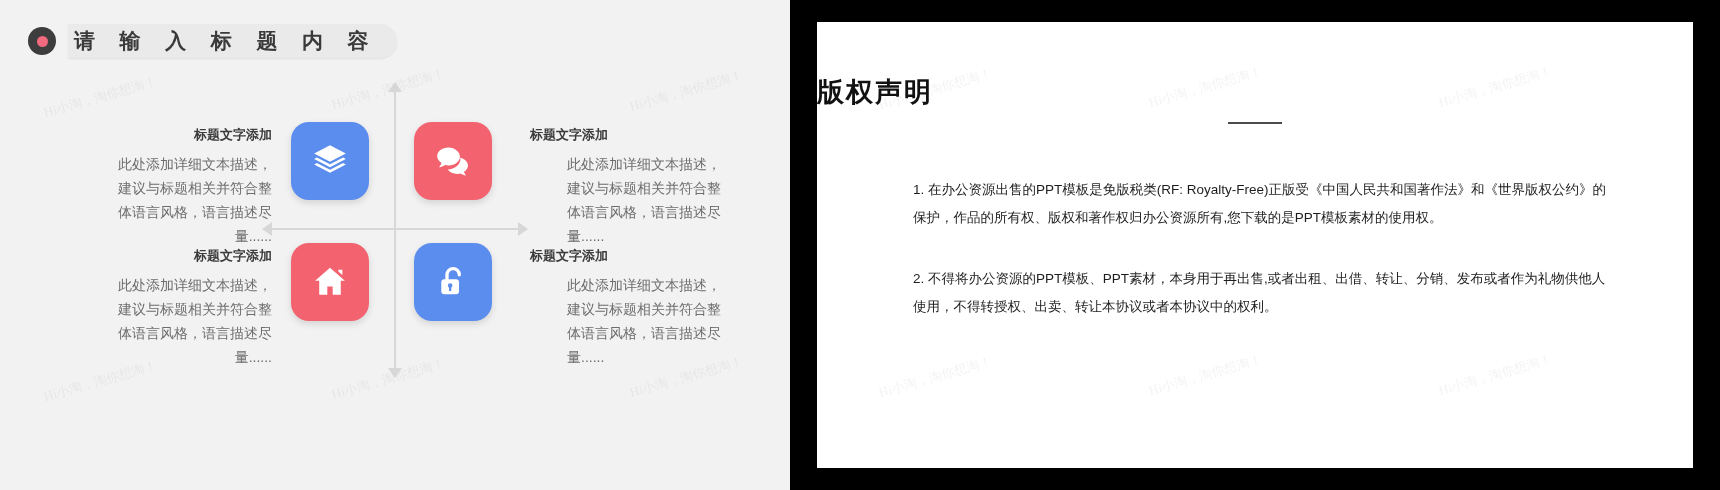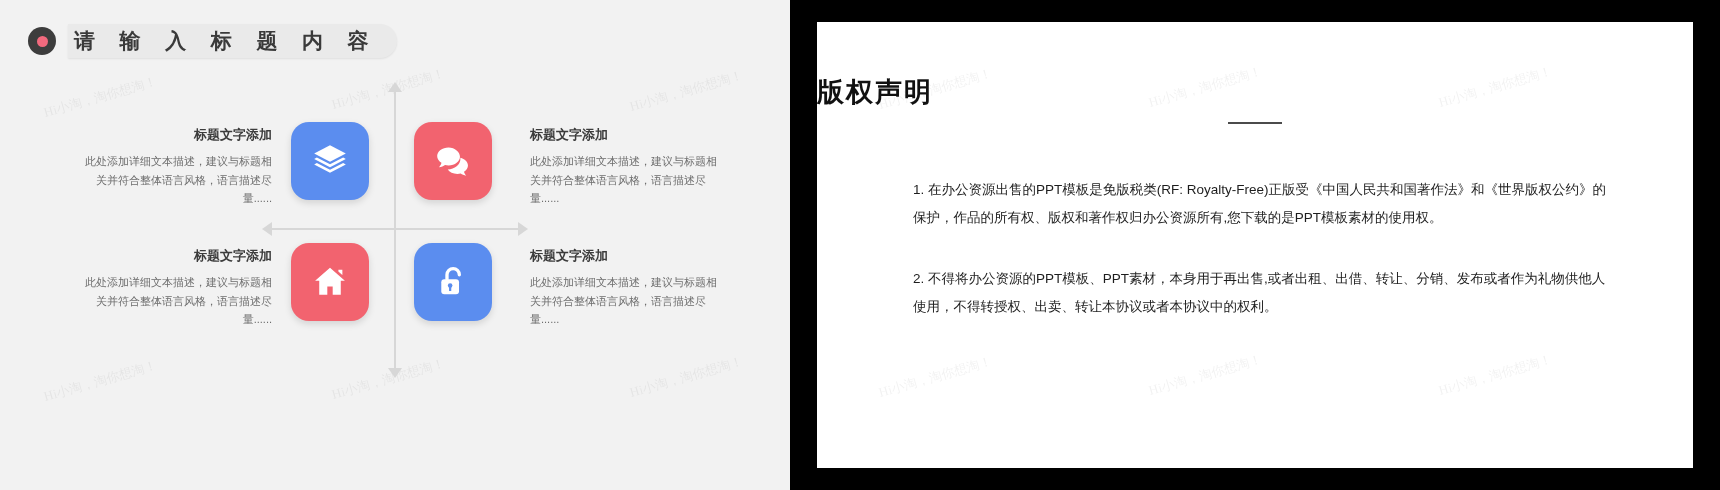--- a/index.html
+++ b/index.html
@@ -146,23 +146,24 @@
 
   .txtblock { position: absolute; width: 196px; }
   .txtblock .h {
     font-size: 13px;
     color: #3c3c3c;
     font-weight: 700;
     margin-bottom: 9px;
     line-height: 1.2;
   }
   .txtblock .p {
-    font-size: 11px;
+    font-size: 14px;
     color: #6d6d6d;
     line-height: 1.72;
+    margin-left: 37px;
   }
   .tb-left { left: 76px; }
   .tb-right { left: 530px; }
   .tb-top { top: 47px; }
   .tb-bottom { top: 168px; }
   .align-right { text-align: right; }
   .align-left { text-align: left; }
 
   
   .wm {

